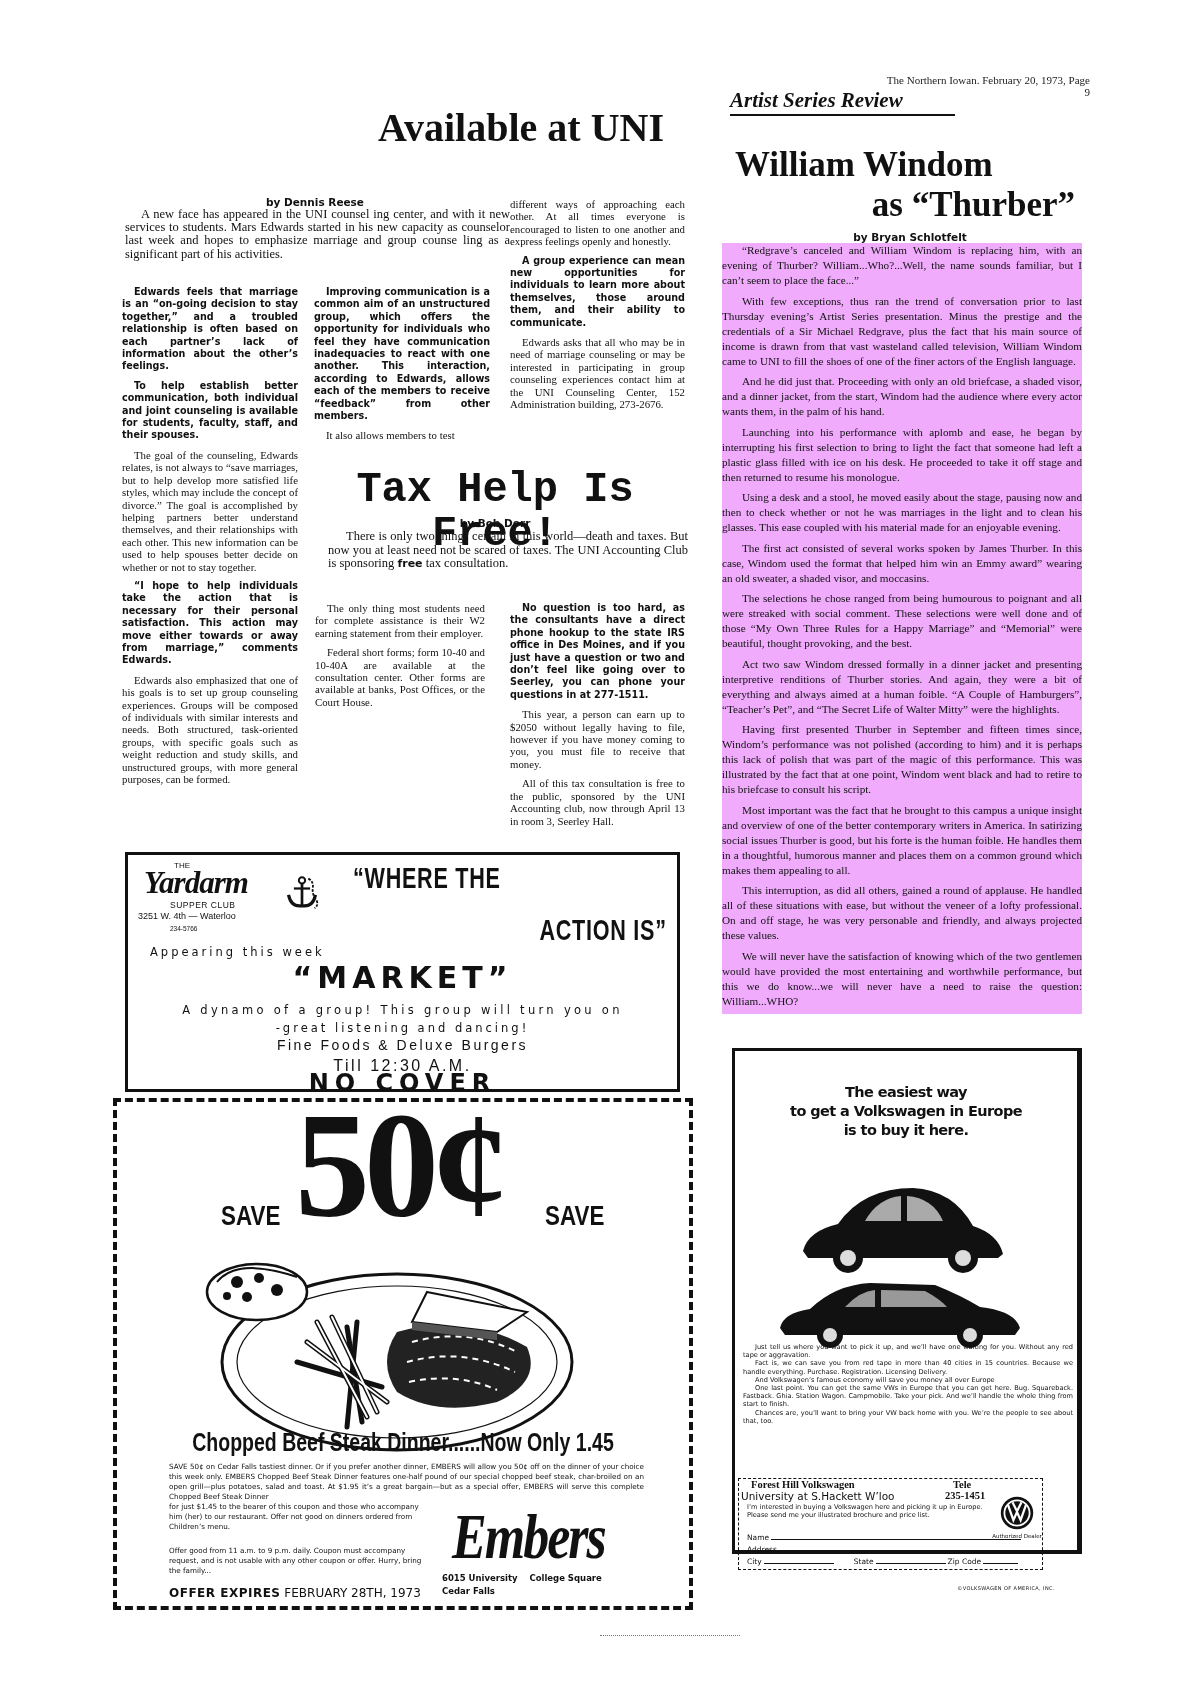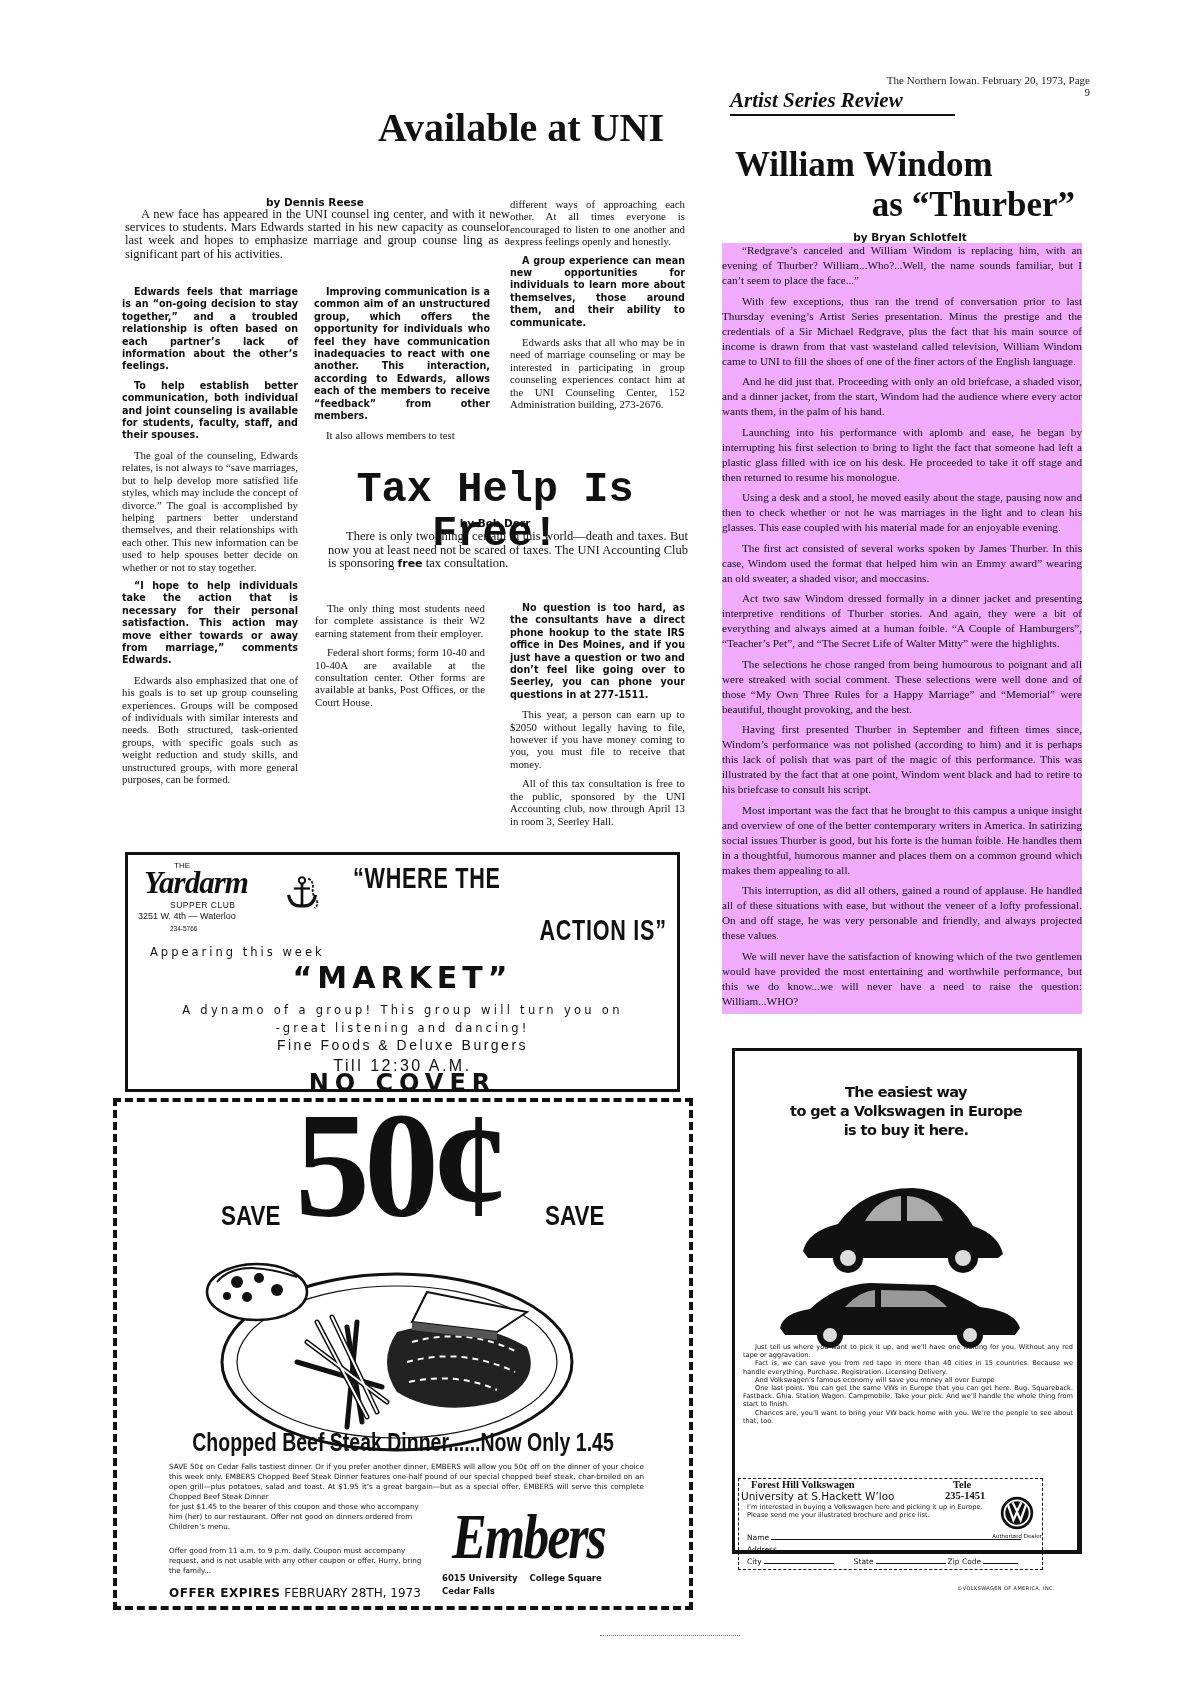--- a/index.html
+++ b/index.html
@@ -146,22 +146,22 @@
   <span class="l2">as “Thurber”</span>
 </h2>
 <div class="byline by-schlot">by Bryan Schlotfelt</div>
 <div class="review">
   <p>“Redgrave’s canceled and William Windom is replacing him, with an evening of Thurber? William...Who?...Well, the name sounds familiar, but I can’t seem to place the face...”</p>
   <p>With few exceptions, thus ran the trend of conversation prior to last Thursday evening’s Artist Series presentation. Minus the prestige and the credentials of a Sir Michael Redgrave, plus the fact that his main source of income is drawn from that vast wasteland called television, William Windom came to UNI to fill the shoes of one of the finer actors of the English language.</p>
   <p>And he did just that. Proceeding with only an old briefcase, a shaded visor, and a dinner jacket, from the start, Windom had the audience where every actor wants them, in the palm of his hand.</p>
   <p>Launching into his performance with aplomb and ease, he began by interrupting his first selection to bring to light the fact that someone had left a plastic glass filled with ice on his desk. He proceeded to take it off stage and then returned to resume his monologue.</p>
   <p>Using a desk and a stool, he moved easily about the stage, pausing now and then to check whether or not he was marriages in the light and to clean his glasses. This ease coupled with his material made for an enjoyable evening.</p>
   <p>The first act consisted of several works spoken by James Thurber. In this case, Windom used the format that helped him win an Emmy award” wearing an old sweater, a shaded visor, and moccasins.</p>
+  <p>The selections he chose ranged from being humourous to poignant and all were streaked with social comment. These selections were well done and of those “My Own Three Rules for a Happy Marriage” and “Memorial” were beautiful, thought provoking, and the best.</p>
   <p>Act two saw Windom dressed formally in a dinner jacket and presenting interpretive renditions of Thurber stories. And again, they were a bit of everything and always aimed at a human foible. “A Couple of Hamburgers”, “Teacher’s Pet”, and “The Secret Life of Walter Mitty” were the highlights.</p>
-  <p>The selections he chose ranged from being humourous to poignant and all were streaked with social comment. These selections were well done and of those “My Own Three Rules for a Happy Marriage” and “Memorial” were beautiful, thought provoking, and the best.</p>
   <p>Having first presented Thurber in September and fifteen times since, Windom’s performance was not polished (according to him) and it is perhaps this lack of polish that was part of the magic of this performance. This was illustrated by the fact that at one point, Windom went black and had to retire to his briefcase to consult his script.</p>
   <p>Most important was the fact that he brought to this campus a unique insight and overview of one of the better contemporary writers in America. In satirizing social issues Thurber is good, but his forte is the human foible. He handles them in a thoughtful, humorous manner and places them on a common ground which makes them appealing to all.</p>
   <p>This interruption, as did all others, gained a round of applause. He handled all of these situations with ease, but without the veneer of a lofty professional. On and off stage, he was very personable and friendly, and always projected these values.</p>
   <p>We will never have the satisfaction of knowing which of the two gentlemen would have provided the most entertaining and worthwhile performance, but this we do know...we will never have a need to raise the question: William...WHO?</p>
 </div>
 
 <div class="yardarm">
   <div class="ya-logo">
     <span class="ya-the">THE</span>
     <span class="ya-name">Yardarm</span>

